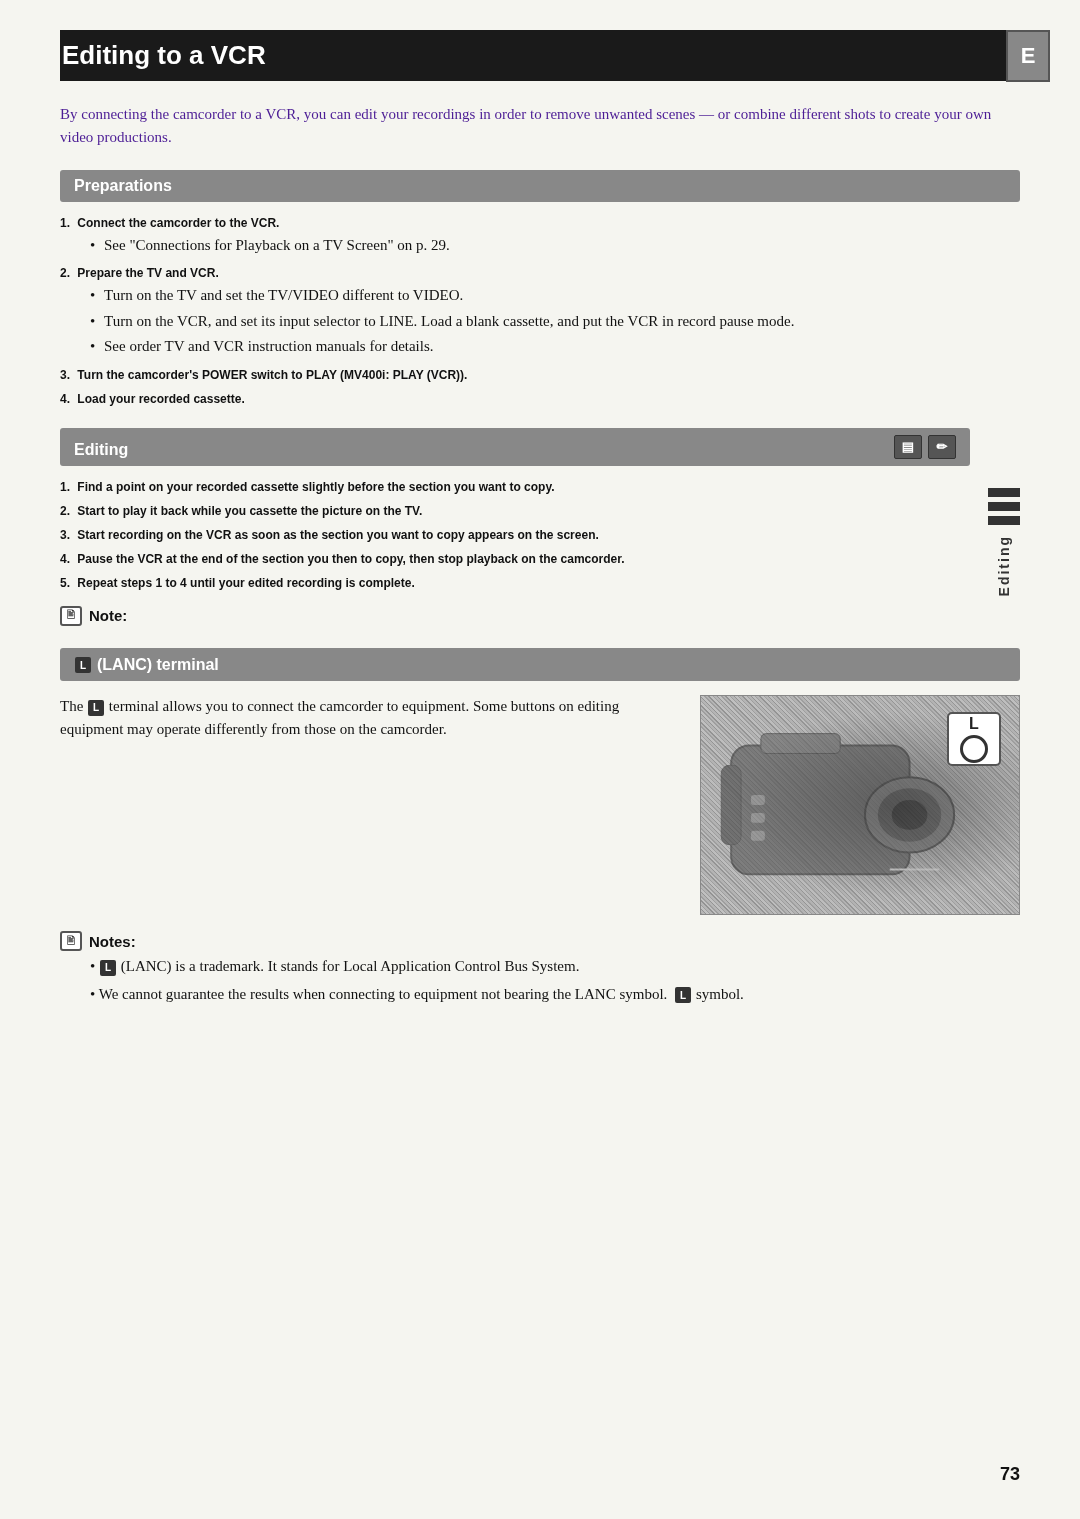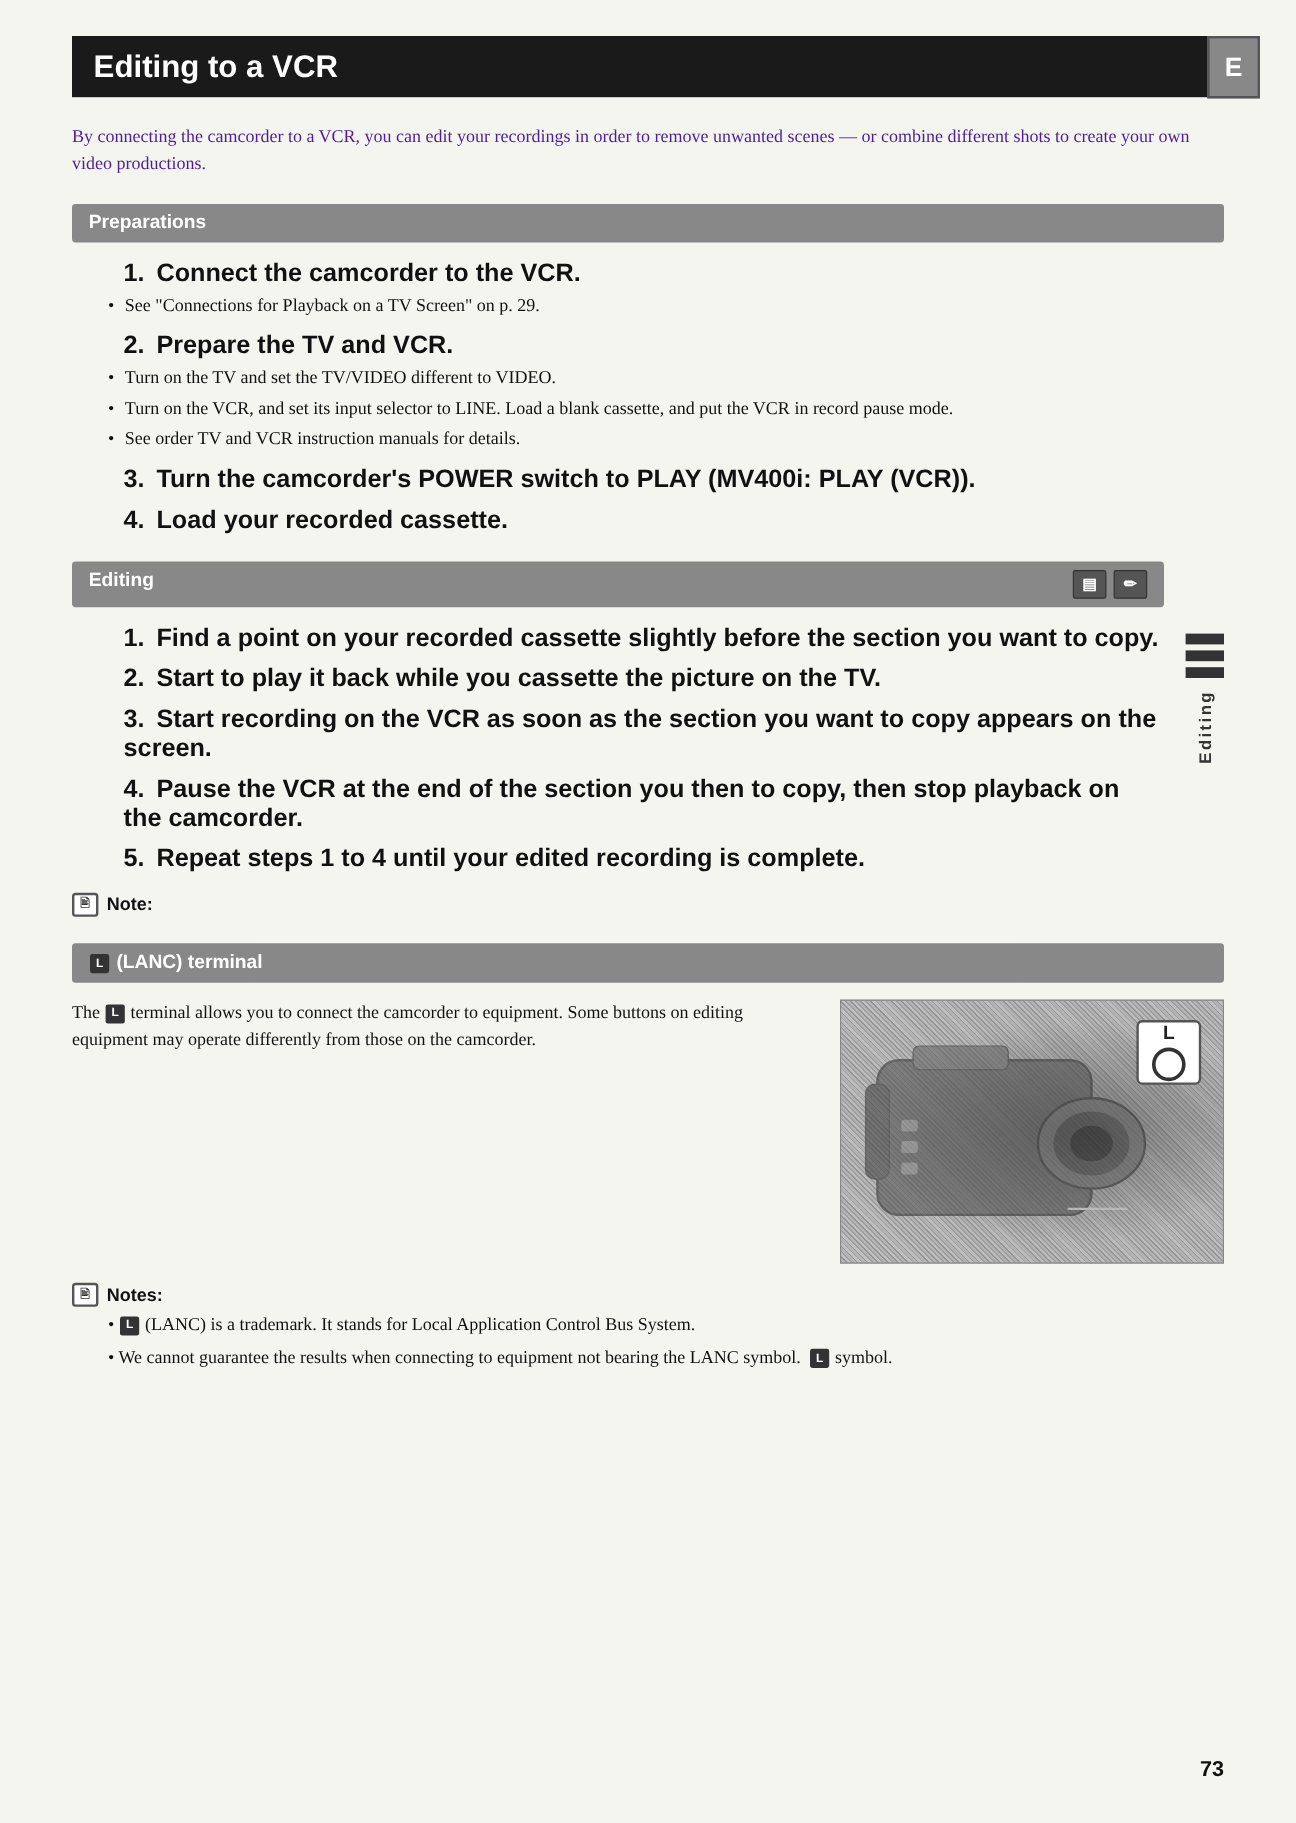--- a/index.html
+++ b/index.html
@@ -18,21 +18,21 @@
       min-height: 1519px;
       background: #f5f5f0;
       padding: 30px 60px 40px 60px;
       position: relative;
     }
 
     
     .main-title-bar {
       background: #1a1a1a;
       color: #fff;
-      padding: 10px 18px;
+      padding: 10px 2px;
       font-size: 26px;
       font-weight: bold;
       font-family: Arial, sans-serif;
       margin-bottom: 22px;
       display: flex;
       align-items: flex-start;
     }
 
     
     .e-badge {
@@ -56,21 +56,21 @@
     .section-header {
       background: #888;
       color: #fff;
       padding: 7px 14px;
       font-size: 16px;
       font-weight: bold;
       font-family: Arial, sans-serif;
       margin-bottom: 14px;
       border-radius: 3px;
       display: flex;
-      align-items: flex-start;
+      align-items: flex-end;
       justify-content: space-between;
     }
 
     .section-header .header-icons {
       display: flex;
       gap: 6px;
       align-items: center;
     }
 
     .header-icon-box {
@@ -98,25 +98,24 @@
     .numbered-list {
       list-style: none;
       margin-bottom: 16px;
     }
 
     .numbered-list > li {
       margin-bottom: 10px;
     }
 
     .numbered-item-header {
-      font-size: 21px;
+      font-size: 12px;
       font-weight: bold;
       font-family: Arial, sans-serif;
       margin-bottom: 4px;
-      margin-left: 43px;
     }
 
     .numbered-item-header .num {
       margin-right: 4px;
     }
 
     .bullet-list {
       list-style: none;
       margin-left: 30px;
       margin-top: 3px;

